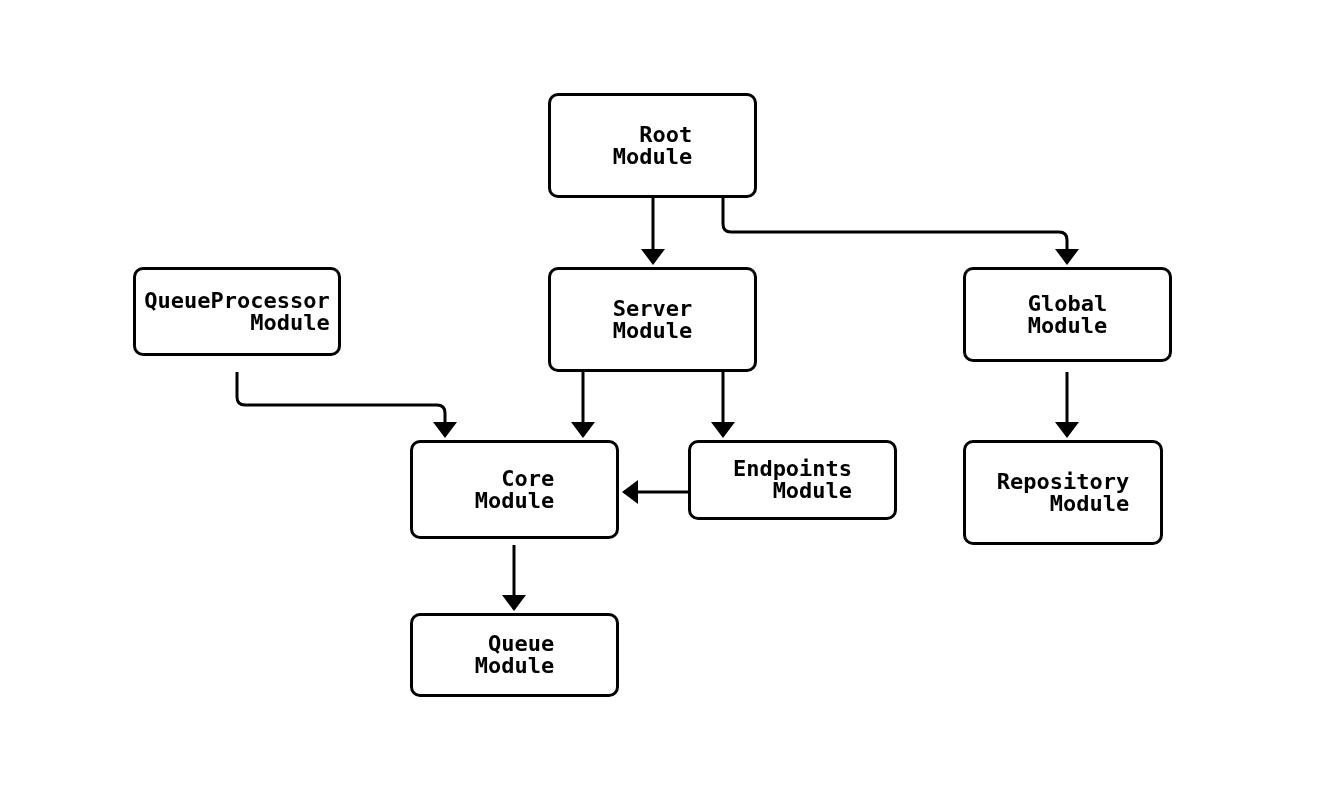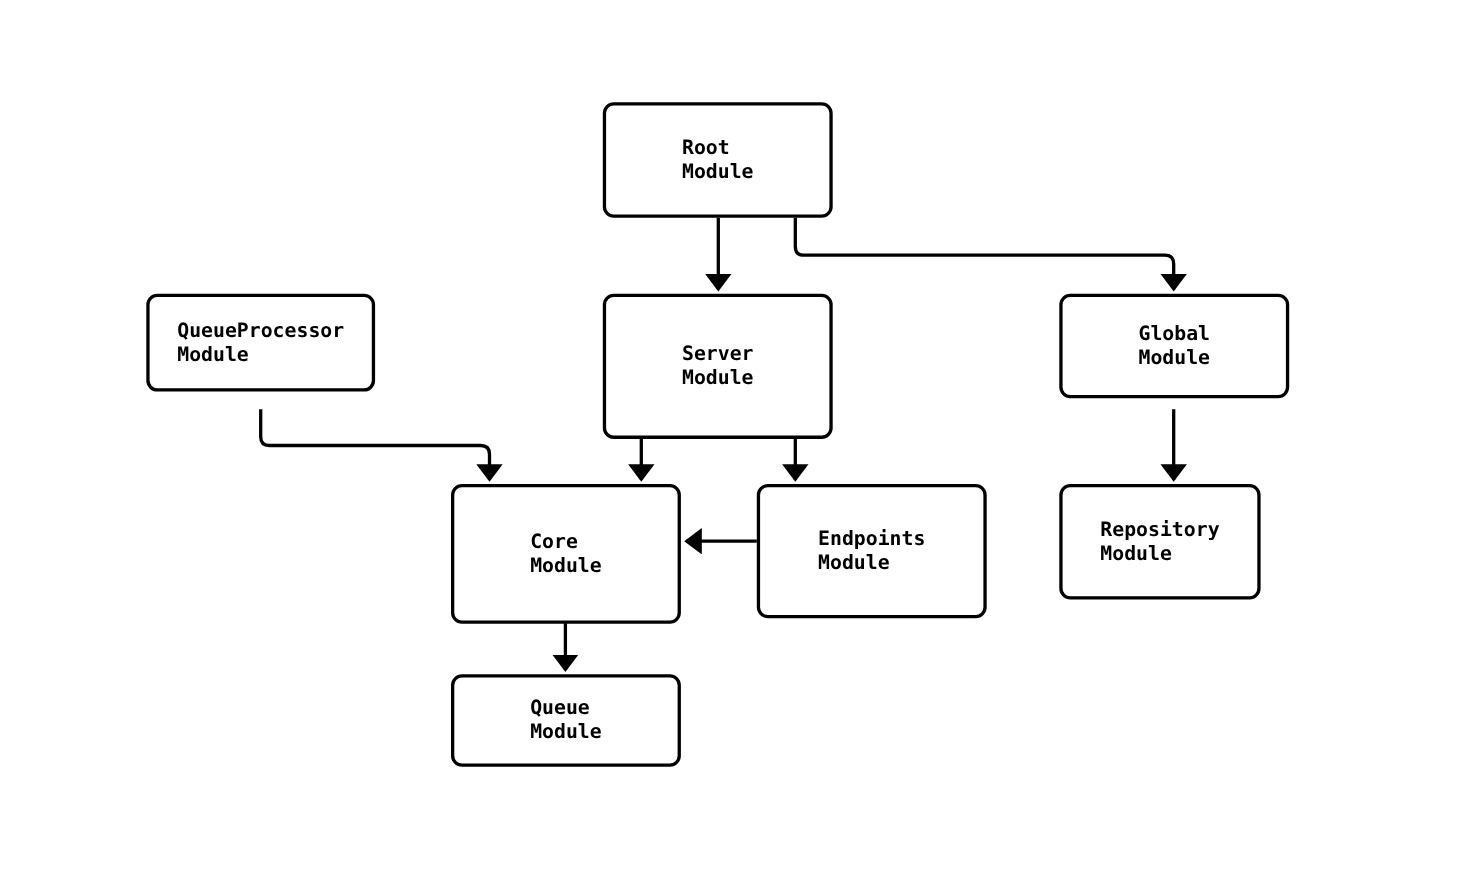--- a/index.html
+++ b/index.html
@@ -33,23 +33,23 @@
     background: var(--node-fill, #ffffff);
     border: 3px solid var(--line, #000000);
     border-radius: 10px;
     display: flex;
     align-items: center;
     justify-content: center;
   }
   .node-label {
     color: var(--text, #000000);
     font-weight: bold;
-    font-size: 18px;
+    font-size: 22px;
     line-height: 22px;
-    text-align: left;
+    text-align: right;
     white-space: pre-line;
   }
 </style>
 </head>
 <body>
 
 <div class="canvas">
   <svg class="edges-layer" id="edges-layer" width="1337" height="809" viewBox="0 0 1337 809" xmlns="http://www.w3.org/2000/svg">
     <defs>
       <marker id="arrowhead" markerUnits="userSpaceOnUse" markerWidth="18" markerHeight="26" refX="14" refY="12" orient="auto">
@@ -67,37 +67,37 @@
     </svg>
 
 <div class="node" style="left: 548px; top: 93px; width: 209px; height: 105px;">
       <span class="node-label">Root
 Module</span>
     </div>
     <div class="node" style="left: 133px; top: 267px; width: 208px; height: 89px;">
       <span class="node-label">QueueProcessor
 Module</span>
     </div>
-    <div class="node" style="left: 548px; top: 267px; width: 209px; height: 132px;">
+    <div class="node" style="left: 548px; top: 267px; width: 209px; height: 105px;">
       <span class="node-label">Server
 Module</span>
     </div>
     <div class="node" style="left: 963px; top: 267px; width: 209px; height: 95px;">
       <span class="node-label">Global
 Module</span>
     </div>
-    <div class="node" style="left: 410px; top: 440px; width: 209px; height: 127px;">
+    <div class="node" style="left: 410px; top: 440px; width: 209px; height: 99px;">
       <span class="node-label">Core
 Module</span>
     </div>
-    <div class="node" style="left: 688px; top: 440px; width: 209px; height: 122px;">
+    <div class="node" style="left: 688px; top: 440px; width: 209px; height: 80px;">
       <span class="node-label">Endpoints
 Module</span>
     </div>
-    <div class="node" style="left: 963px; top: 440px; width: 183px; height: 105px;">
+    <div class="node" style="left: 963px; top: 440px; width: 200px; height: 105px;">
       <span class="node-label">Repository
 Module</span>
     </div>
     <div class="node" style="left: 410px; top: 613px; width: 209px; height: 84px;">
       <span class="node-label">Queue
 Module</span>
     </div>
   </div>
 
 </body></html>

